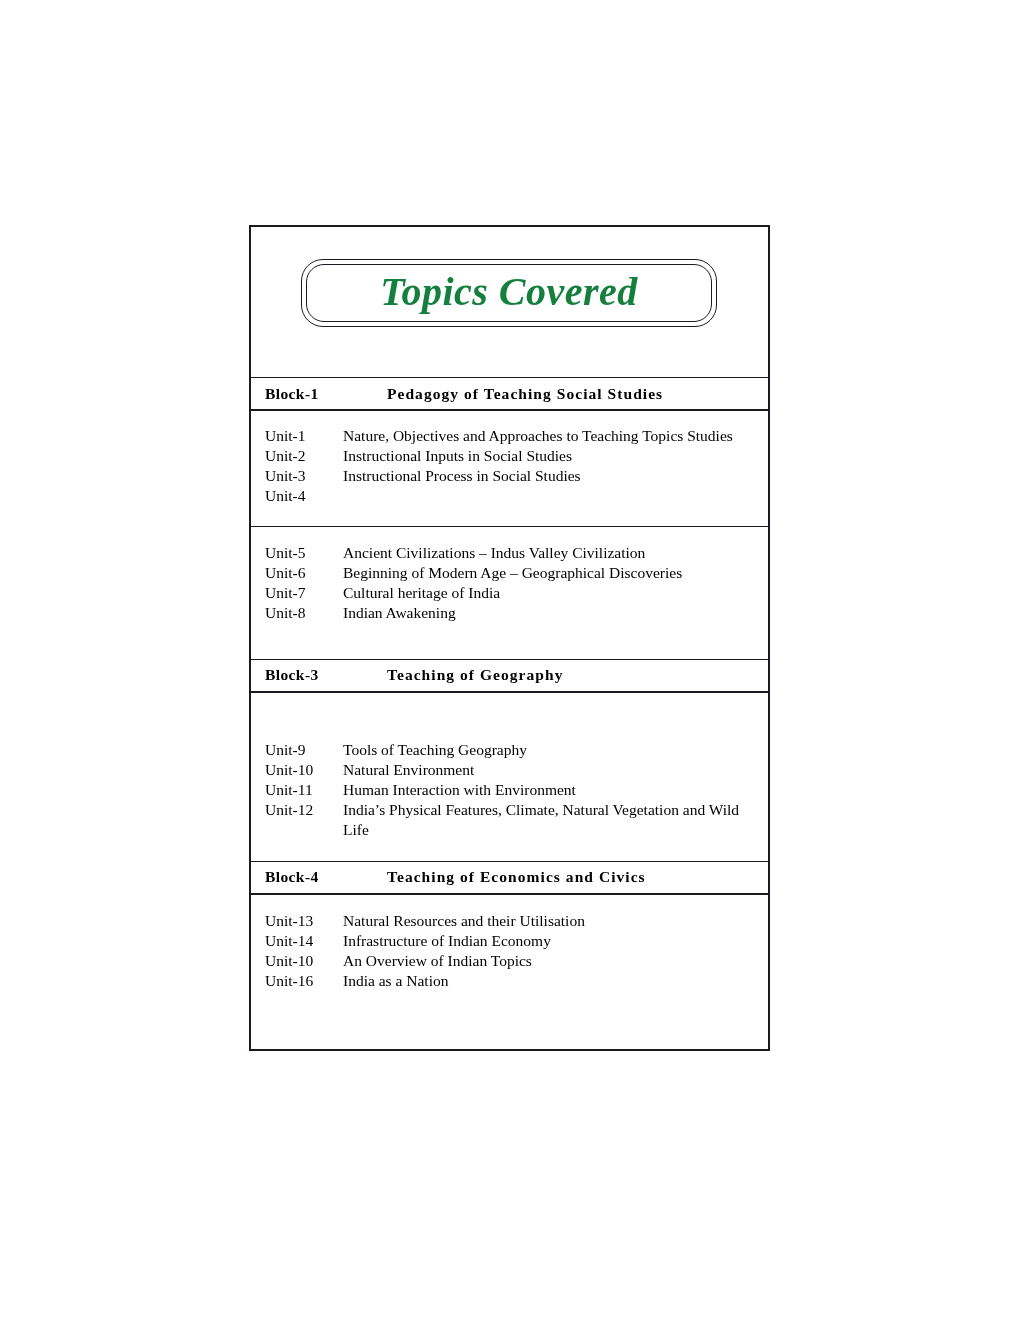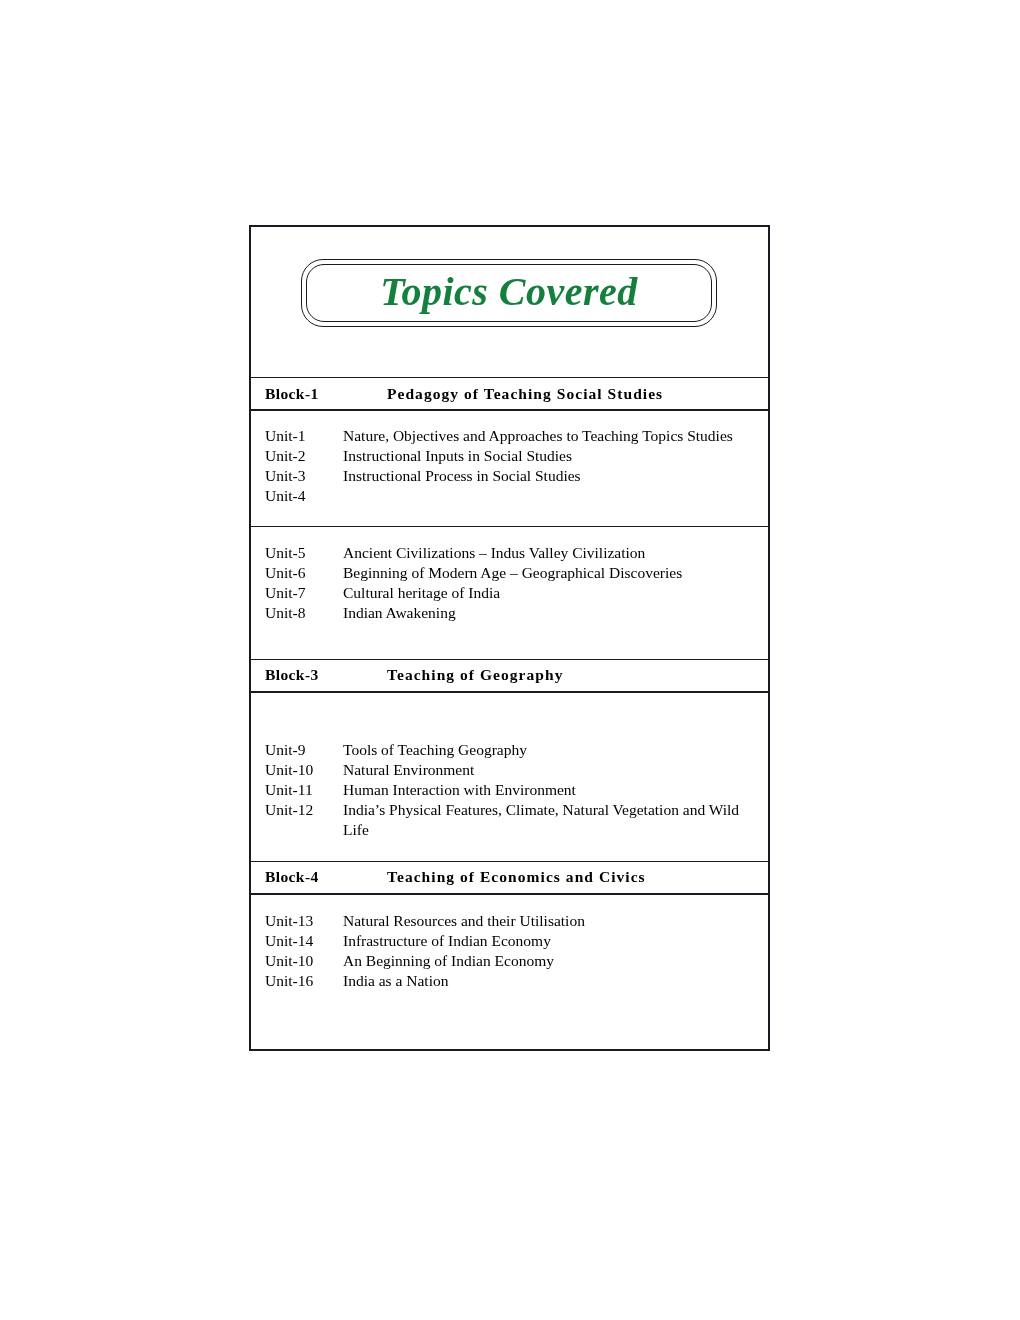--- a/index.html
+++ b/index.html
@@ -212,21 +212,21 @@
     <div class="unit-row">
       <span class="u-label">Unit-13</span>
       <span class="u-title">Natural Resources and their Utilisation</span>
     </div>
     <div class="unit-row">
       <span class="u-label">Unit-14</span>
       <span class="u-title">Infrastructure of Indian Economy</span>
     </div>
     <div class="unit-row">
       <span class="u-label">Unit-10</span>
-      <span class="u-title">An Beginning of Indian Economy</span>
+      <span class="u-title">An Overview of Indian Topics</span>
     </div>
     <div class="unit-row">
       <span class="u-label">Unit-16</span>
       <span class="u-title">India as a Nation</span>
     </div>
   </div>
 
 </div>
 
 </body></html>

